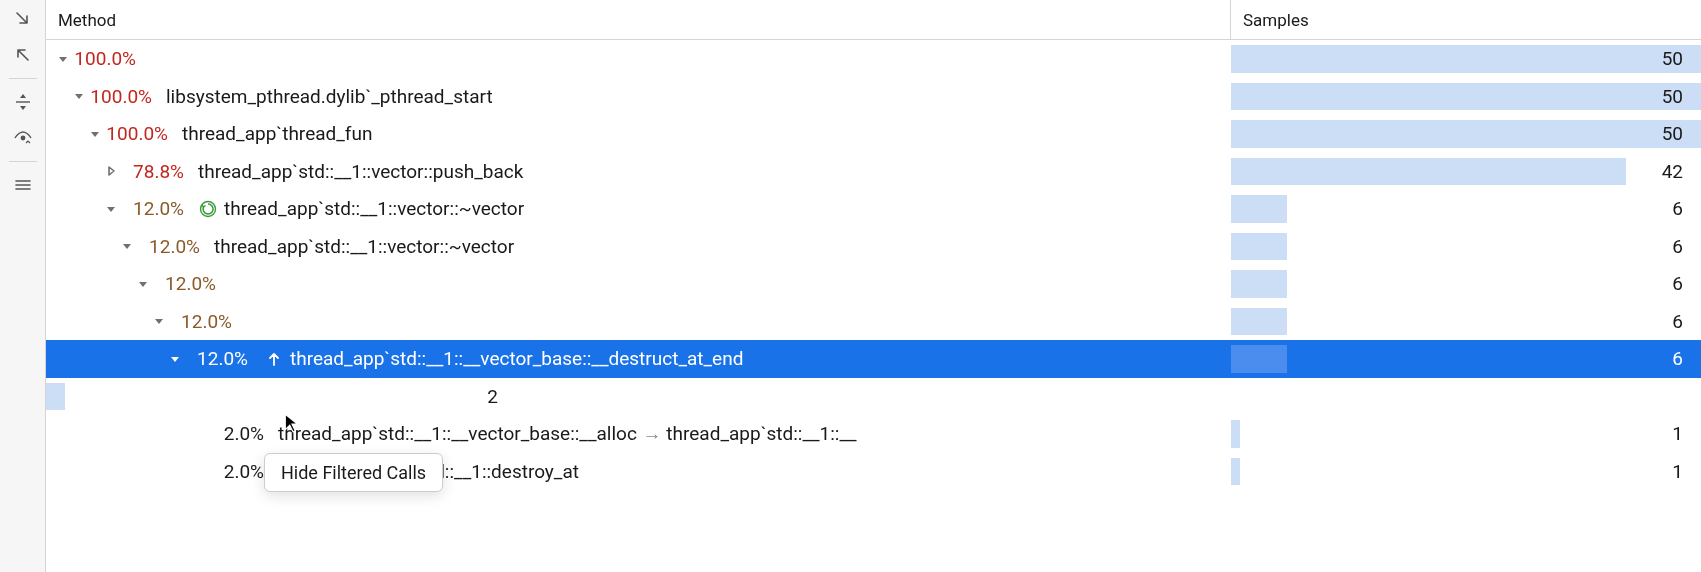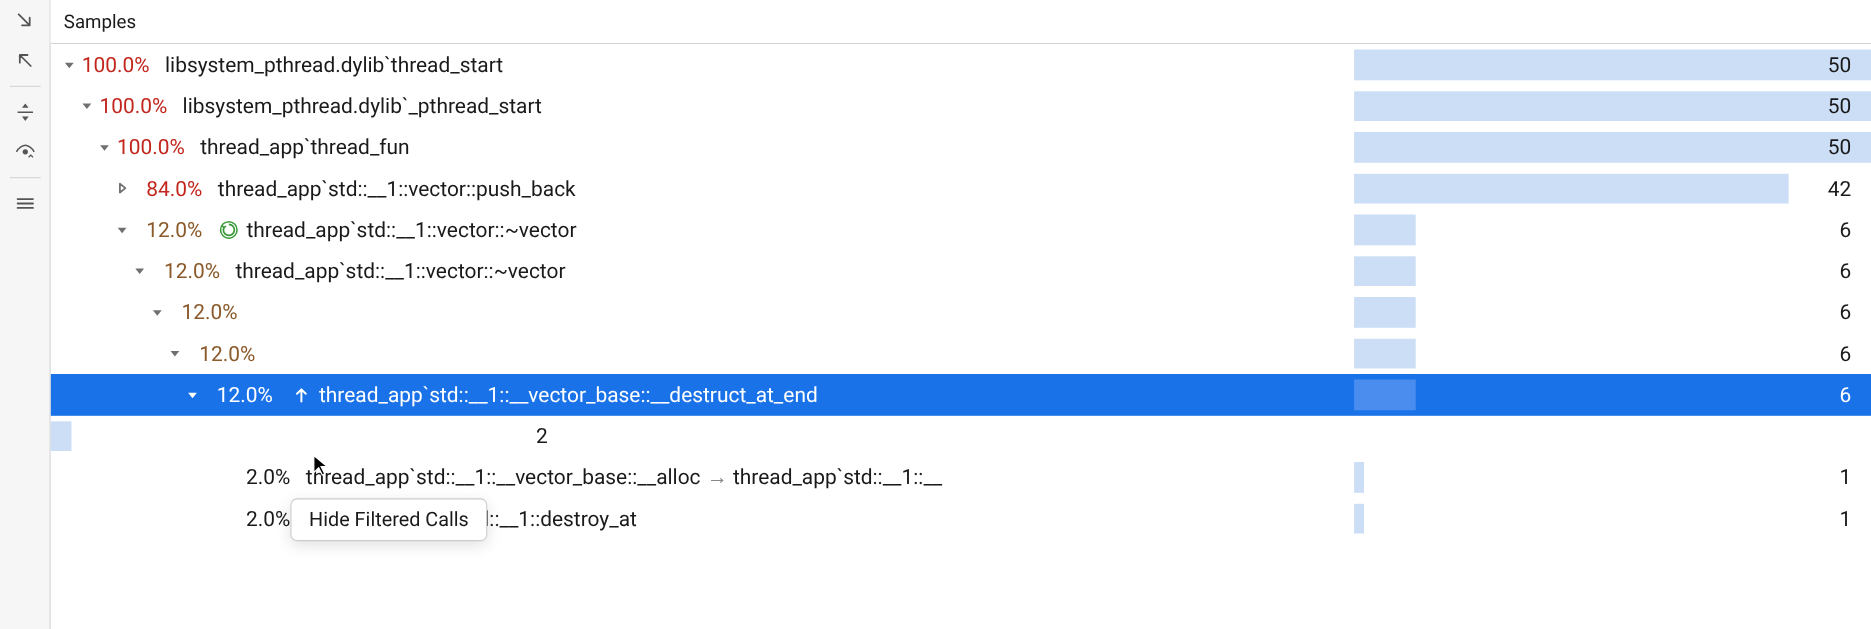--- a/index.html
+++ b/index.html
@@ -202,33 +202,33 @@
   <div class="sidebar-sep"></div>
   <div class="sidebar-item">
     <svg width="20" height="20" viewBox="0 0 20 20" fill="none">
       <path d="M3 6 H17 M3 10 H17 M3 14 H17" stroke="#555" stroke-width="1.6" stroke-linecap="round"></path>
     </svg>
   </div>
 </div>
 
 <div class="main">
   <div class="header">
+    <div class="header-col header-method">Method</div>
     <div class="header-col header-samples">Samples</div>
   </div>
   <div class="rows" id="rows">
       <div class="row">
         <div class="method-col">
           <span class="indent" style="width: 0px;"></span>
           <span class="disclosure">
             <svg width="12" height="12" viewBox="0 0 12 12">
               <path d="M2 4 L10 4 L6 9 Z" fill="currentColor"></path>
             </svg>
           </span>
           <span class="percent red">100.0%</span>
-          <span class="method-text"><span class="func">libsystem_pthread.dylib`thread_start</span></span>
         </div>
         <div class="samples-col">
           <div class="samples-bar" style="width: 100%;"></div>
           <span class="samples-value">50</span>
         </div>
       </div>
       <div class="row">
         <div class="method-col">
           <span class="indent" style="width: 16px;"></span>
           <span class="disclosure">
@@ -261,21 +261,21 @@
         </div>
       </div>
       <div class="row">
         <div class="method-col">
           <span class="indent" style="width: 48px;"></span>
           <span class="disclosure">
             <svg width="12" height="12" viewBox="0 0 12 12">
               <path d="M4 2 L9 6 L4 10 Z" fill="none" stroke="currentColor" stroke-width="1.6" stroke-linejoin="round"></path>
             </svg>
           </span>
-          <span class="percent red">84.0%</span>
+          <span class="percent red">78.8%</span>
           <span class="method-text"><span class="func">thread_app`std::__1::vector::push_back</span></span>
         </div>
         <div class="samples-col">
           <div class="samples-bar" style="width: 84%;"></div>
           <span class="samples-value">42</span>
         </div>
       </div>
       <div class="row">
         <div class="method-col">
           <span class="indent" style="width: 48px;"></span>

